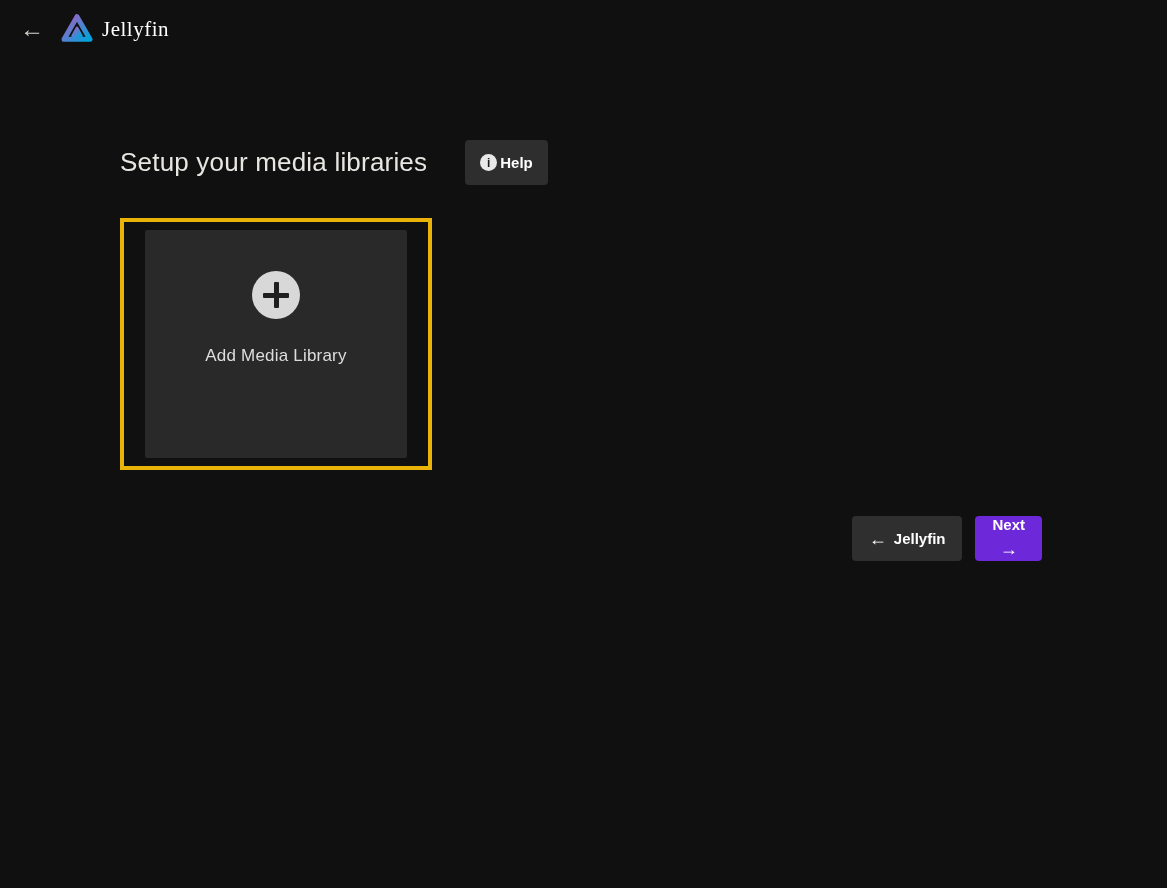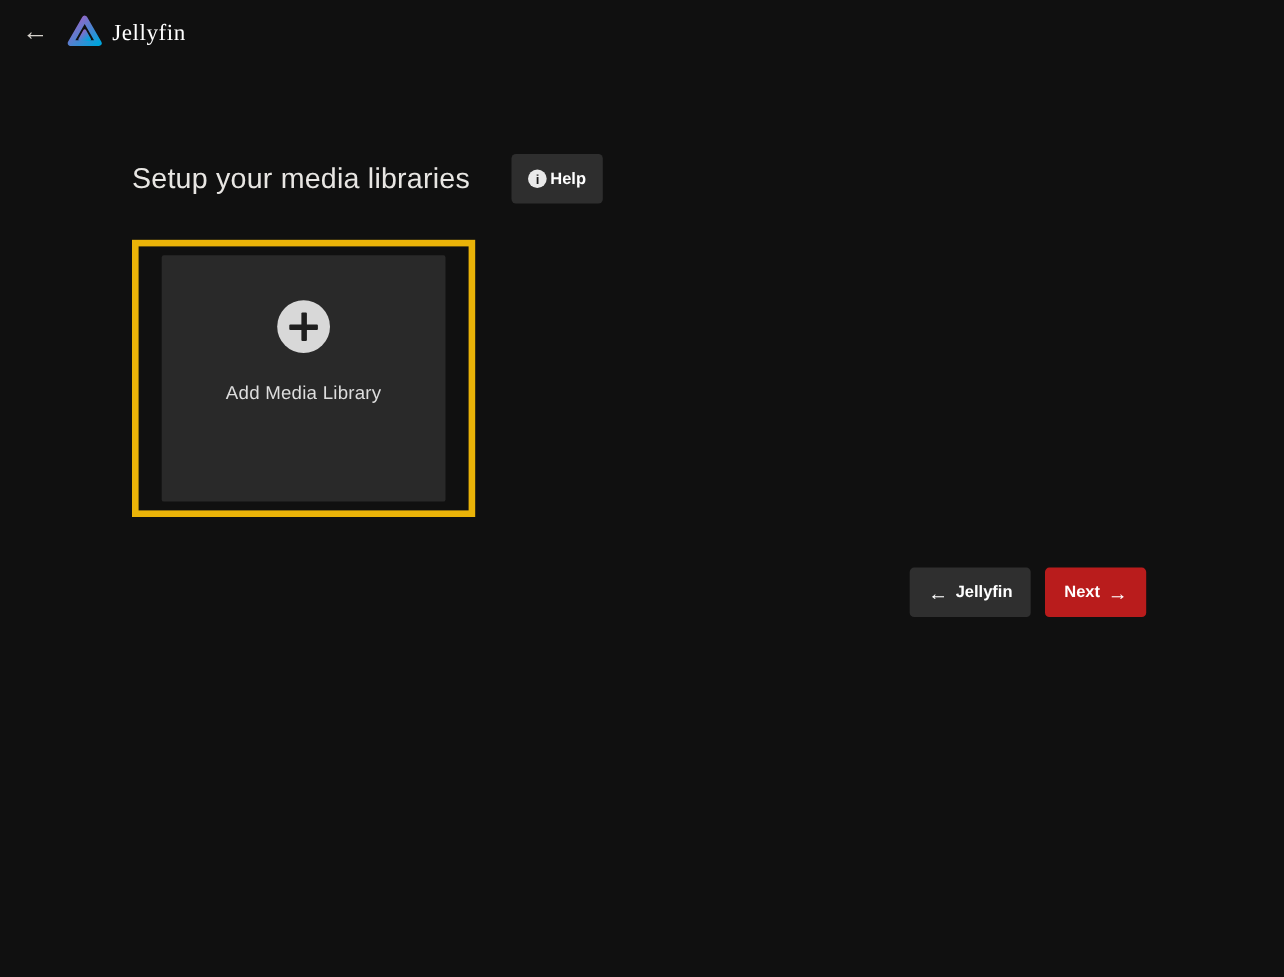--- a/index.html
+++ b/index.html
@@ -90,21 +90,21 @@
     align-items: center;
     justify-content: center;
     line-height: 1;
   }
 
   
   .library-grid { margin-top: 33px; }
   .card-focus {
     width: 312px;
     height: 252px;
-    border: 6px solid #eab308;
+    border: 4px solid #eab308;
     padding: 8px 21px;
     cursor: pointer;
   }
   .add-card {
     width: 100%;
     height: 100%;
     background: #292929;
     border-radius: 2px;
     display: flex;
     flex-direction: column;
@@ -158,21 +158,21 @@
     border: none;
     border-radius: 4px;
     font-family: inherit;
     font-size: 15px;
     font-weight: 700;
     color: #ffffff;
     cursor: pointer;
   }
   .nav-btn .btn-arrow { font-size: 18px; font-weight: 400; line-height: 1; }
   .prev-btn { background: #2f2f2f; }
-  .next-btn { background: #b91c1c; }
+  .next-btn { background: #6d28d9; flex-direction: column; }
 </style>
 </head>
 <body>
 
 <header class="app-header">
   <button class="back-btn">
     <span>←</span>
   </button>
   <div class="logo-wrap">
     <svg class="logo-svg" viewBox="0 0 100 100" aria-hidden="true">

